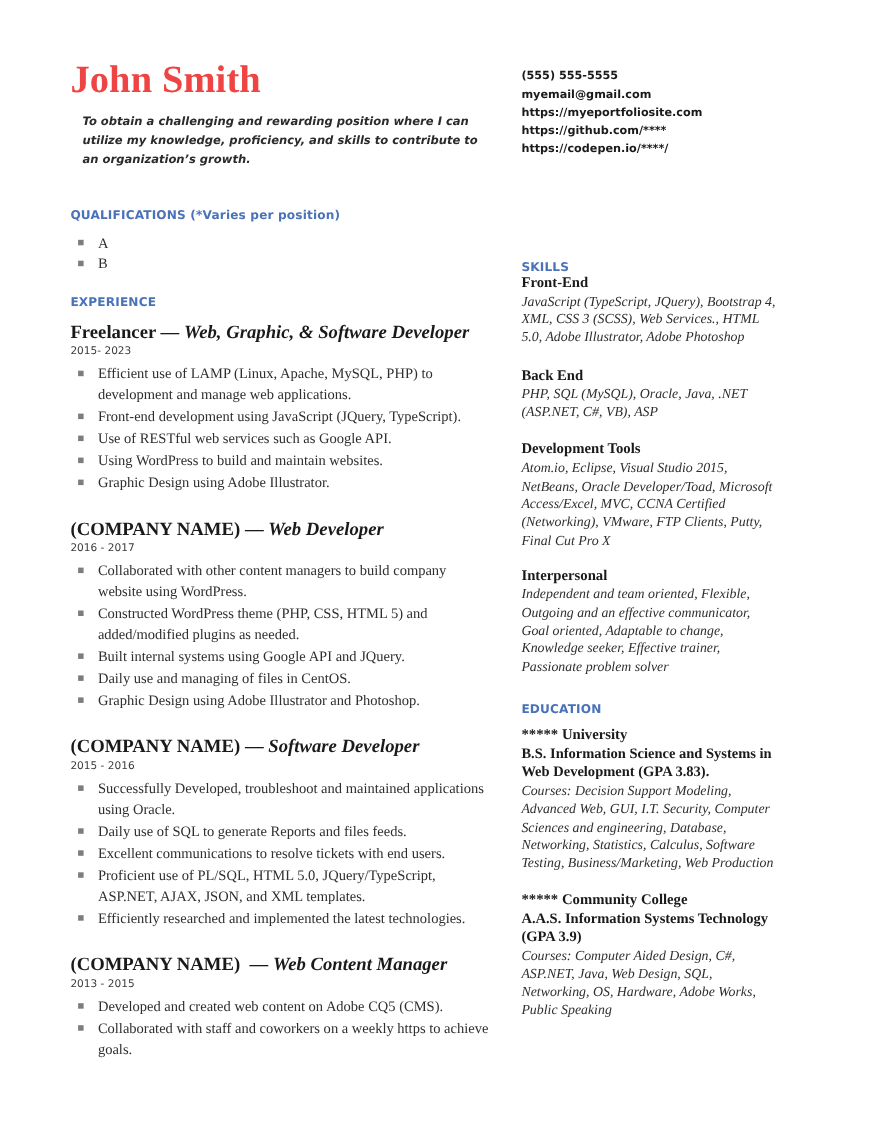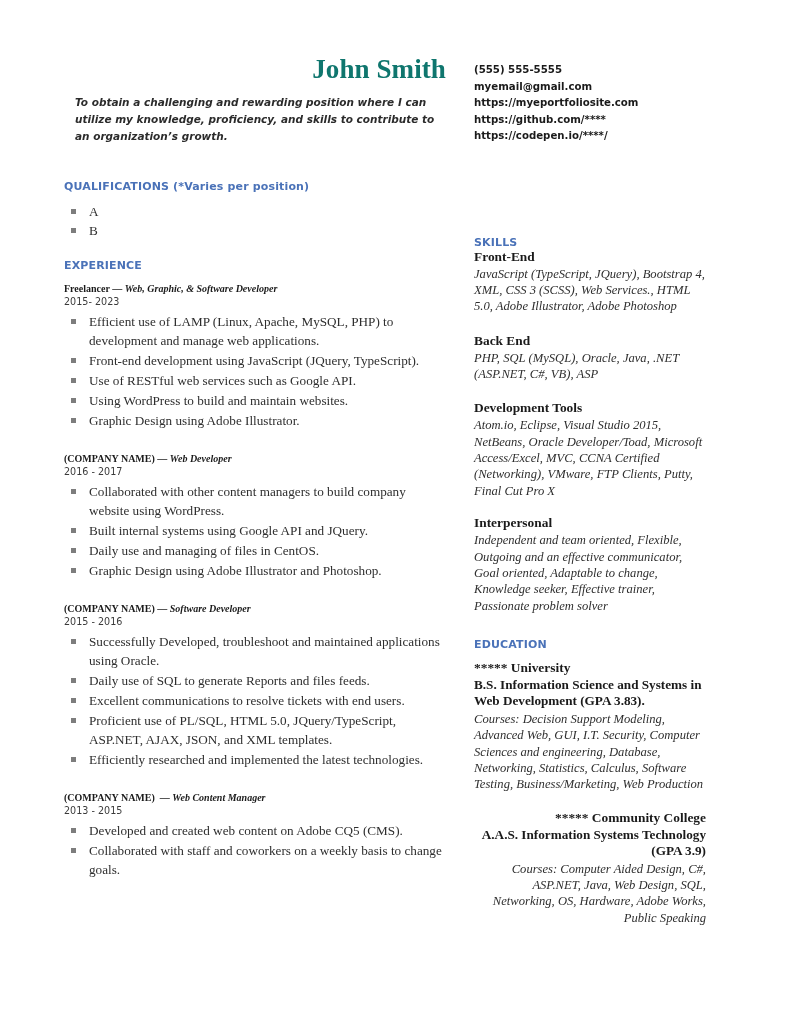--- a/index.html
+++ b/index.html
@@ -28,26 +28,25 @@
     position: absolute;
     left: 474px;
     top: 62px;
     width: 232px;
   }
 
   
   .name {
     font-family: "Liberation Serif", serif;
     font-weight: bold;
-    font-size: 27px;
+    font-size: 35px;
     line-height: 1.05;
     letter-spacing: 0.1px;
     margin: 0 0 9px 0;
-    color: #0f766e;
-    text-align: right;
+    color: #ef4444;
   }
   .objective {
     font-family: "DejaVu Sans", sans-serif;
     font-style: italic;
     font-weight: bold;
     font-size: 10.5px;
     line-height: 1.62;
     color: #2b2b2b;
     margin: 11px;
     width: 370px;
@@ -96,21 +95,21 @@
     width: 5px;
     height: 5px;
     background: #7d7d7d;
   }
   ul.bullets.tight li { margin-bottom: 0px; }
 
   
   .job { margin-top: 17px; }
   .job-title {
     font-family: "Liberation Serif", serif;
-    font-size: 10px;
+    font-size: 17px;
     font-weight: bold;
     color: #1a1a1a;
     margin: 0 0 2px 0;
     white-space: pre;
   }
   .job-title .role {
     font-style: italic;
     font-weight: bold;
   }
   .job-date {
@@ -200,20 +199,21 @@
           <li>Using WordPress to build and maintain websites.</li>
           <li>Graphic Design using Adobe Illustrator.</li>
         </ul>
       </div>
 
       <div class="job" style="margin-top:23px;">
         <div class="job-title"><span>(COMPANY NAME)</span><span> — </span><span class="role">Web Developer</span></div>
         <div class="job-date">2016 - 2017</div>
         <ul class="bullets">
           <li>Collaborated with other content managers  to build company website using WordPress.</li>
+          <li>Constructed WordPress theme (PHP, CSS, HTML 5)  and added/modified plugins as needed.</li>
           <li>Built internal systems using Google API and JQuery.</li>
           <li>Daily use and managing of files in CentOS.</li>
           <li>Graphic Design using Adobe Illustrator and Photoshop.</li>
         </ul>
       </div>
 
       <div class="job" style="margin-top:23px;">
         <div class="job-title"><span>(COMPANY NAME)</span><span> — </span><span class="role">Software Developer</span></div>
         <div class="job-date">2015 - 2016</div>
         <ul class="bullets">
@@ -223,21 +223,21 @@
           <li>Proficient use of PL/SQL, HTML 5.0, JQuery/TypeScript, ASP.NET, AJAX, JSON, and XML templates.</li>
           <li>Efficiently researched and implemented the latest technologies.</li>
         </ul>
       </div>
 
       <div class="job" style="margin-top:23px;">
         <div class="job-title"><span>(COMPANY NAME)</span><span>  — </span><span class="role">Web Content Manager</span></div>
         <div class="job-date">2013 - 2015</div>
         <ul class="bullets">
           <li>Developed and created web content on Adobe CQ5 (CMS).</li>
-          <li>Collaborated with staff and coworkers on a weekly basis to change goals.</li>
+          <li>Collaborated with staff and coworkers on a weekly https to achieve goals.</li>
         </ul>
       </div>
 
     </div>
   </div>
 
   <div class="col-right">
 
     <div>
       <div class="contact-line">(555) 555-5555</div>
@@ -273,21 +273,21 @@
 
     <div>
       <div class="sec-head edu-head-gap">EDUCATION</div>
 
       <div class="edu-block">
         <div class="edu-school">***** University</div>
         <div class="edu-degree">B.S. Information Science and Systems in Web Development (GPA 3.83).</div>
         <div class="edu-courses">Courses: Decision Support Modeling, Advanced Web, GUI, I.T. Security, Computer Sciences and engineering, Database, Networking, Statistics, Calculus, Software Testing, Business/Marketing, Web Production</div>
       </div>
 
-      <div class="edu-block" style="margin-top:17px;text-align:right;">
+      <div class="edu-block" style="margin-top:17px;">
         <div class="edu-school">***** Community College</div>
         <div class="edu-degree">A.A.S. Information Systems Technology (GPA 3.9)</div>
         <div class="edu-courses">Courses: Computer Aided Design, C#, ASP.NET, Java, Web Design, SQL, Networking, OS, Hardware, Adobe Works, Public Speaking</div>
       </div>
     </div>
 
   </div>
 
 </div>
 

